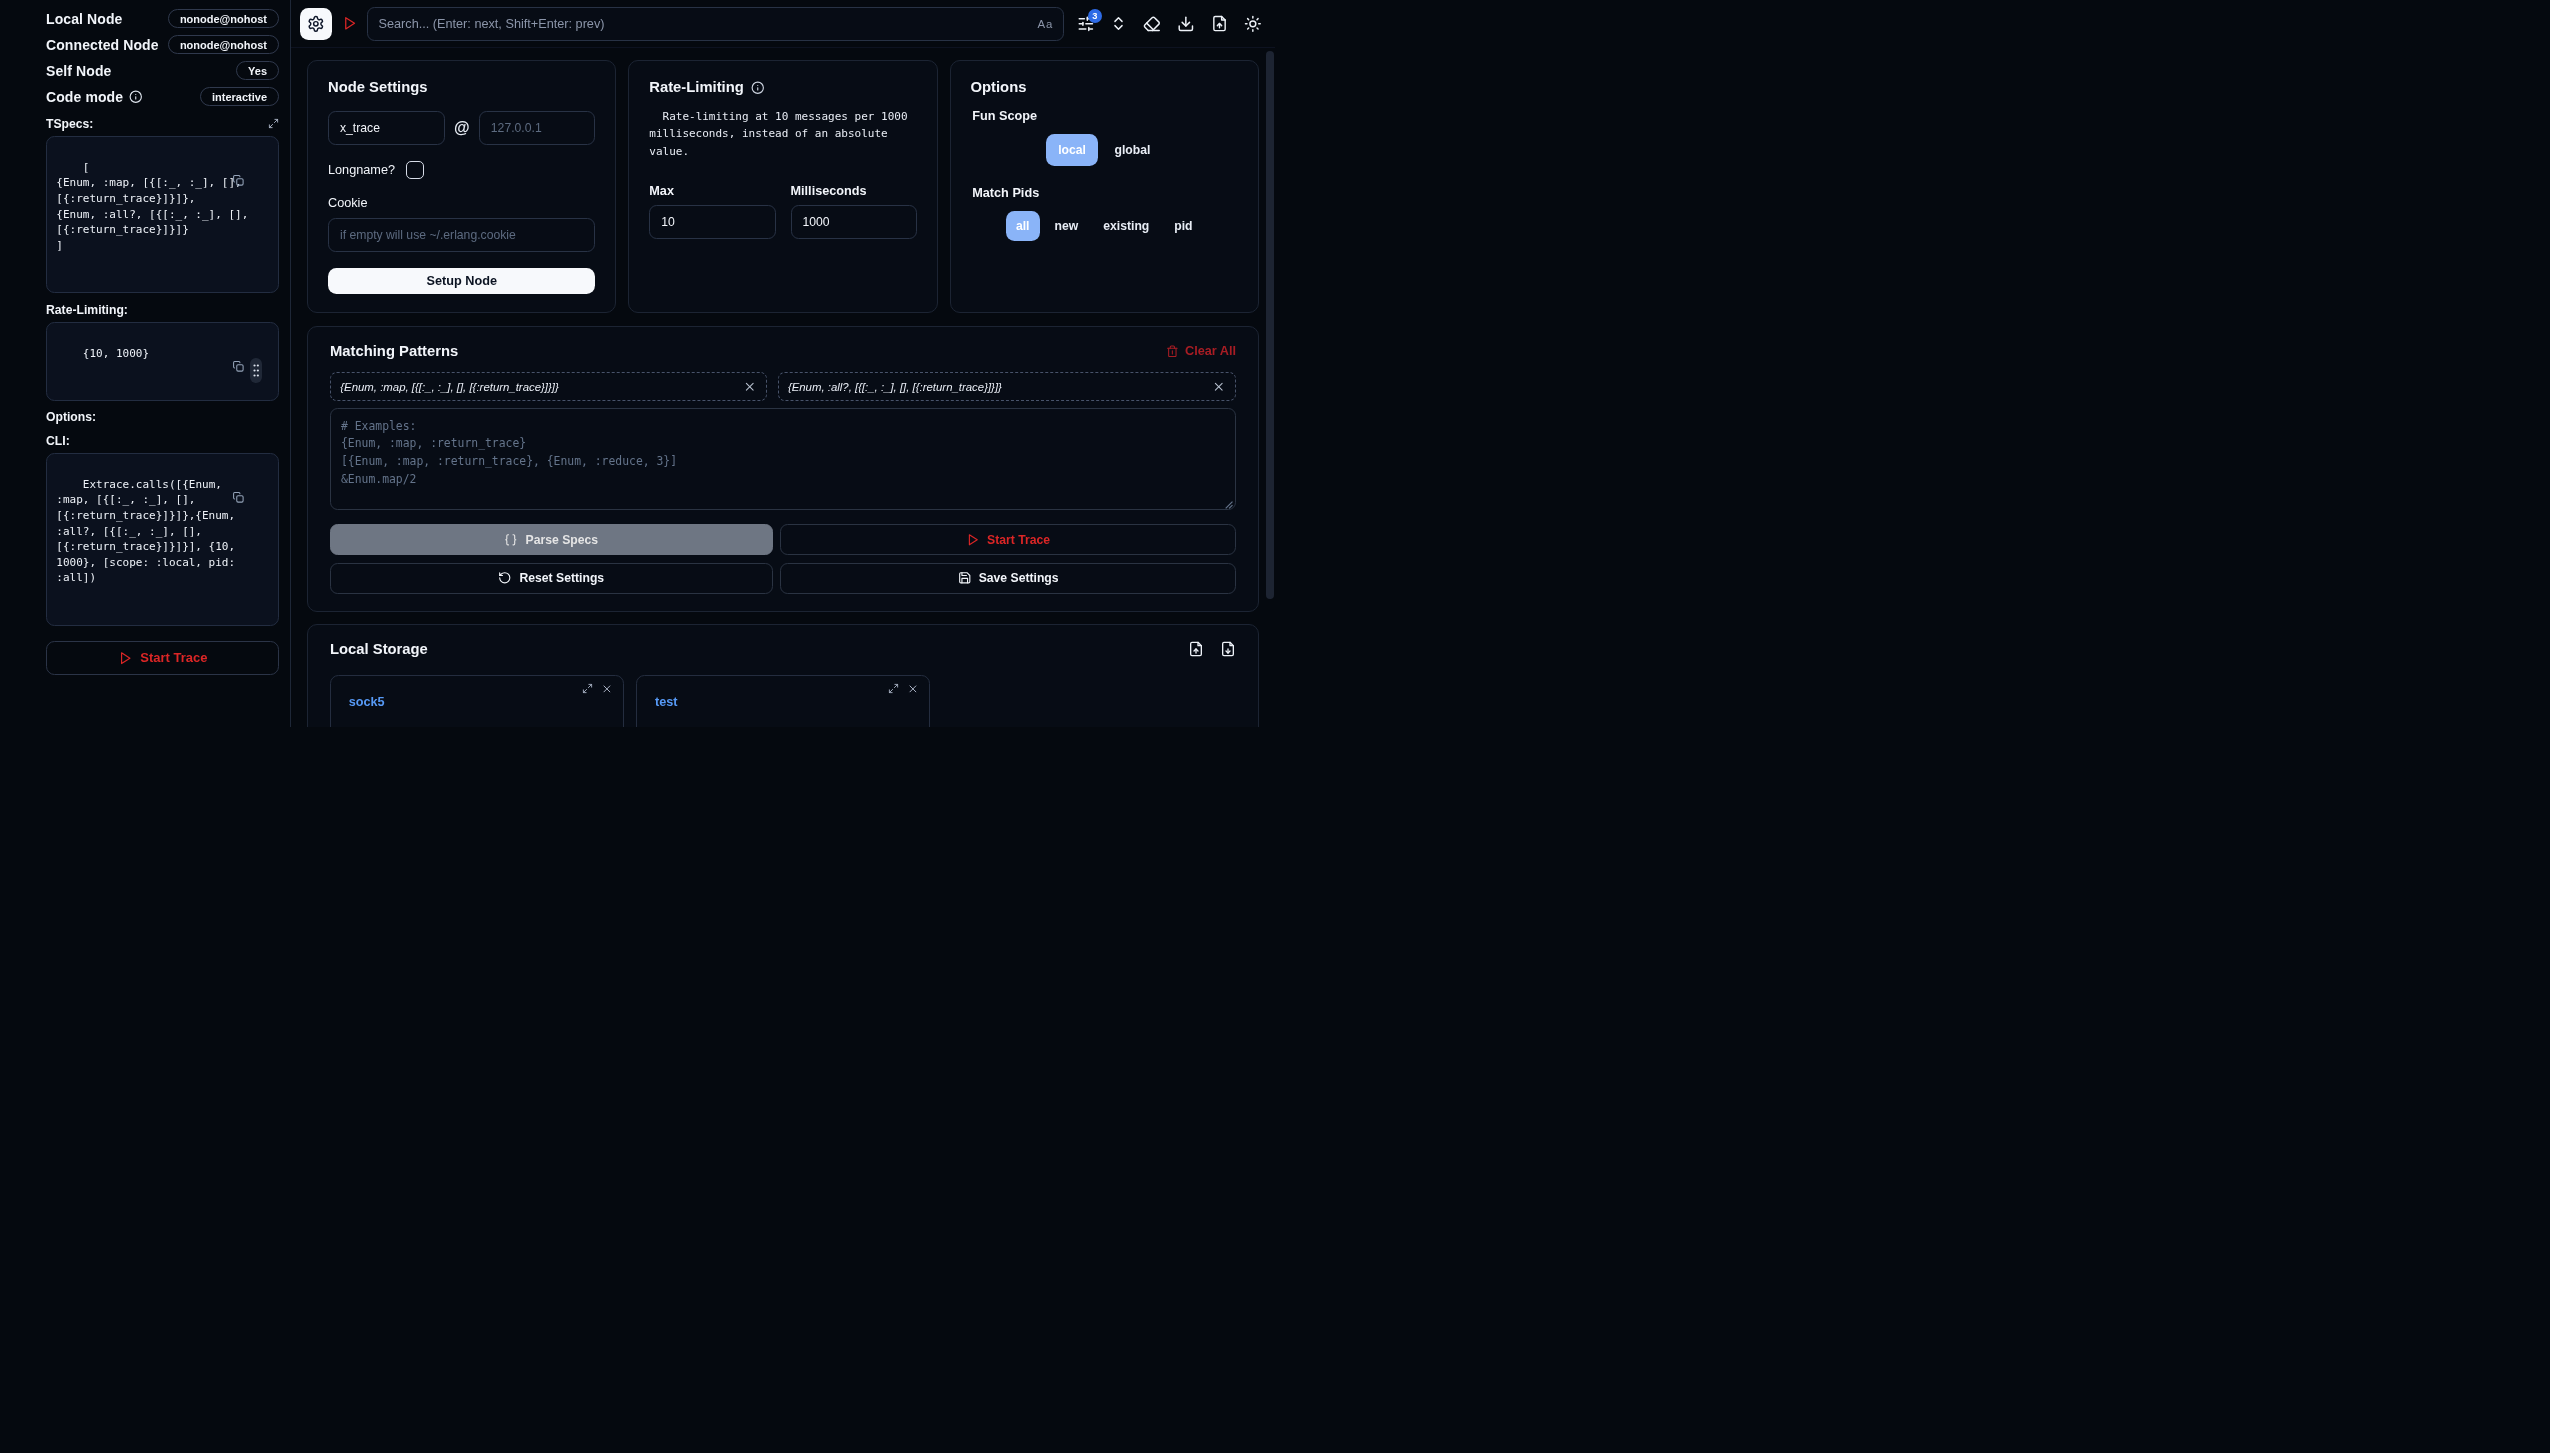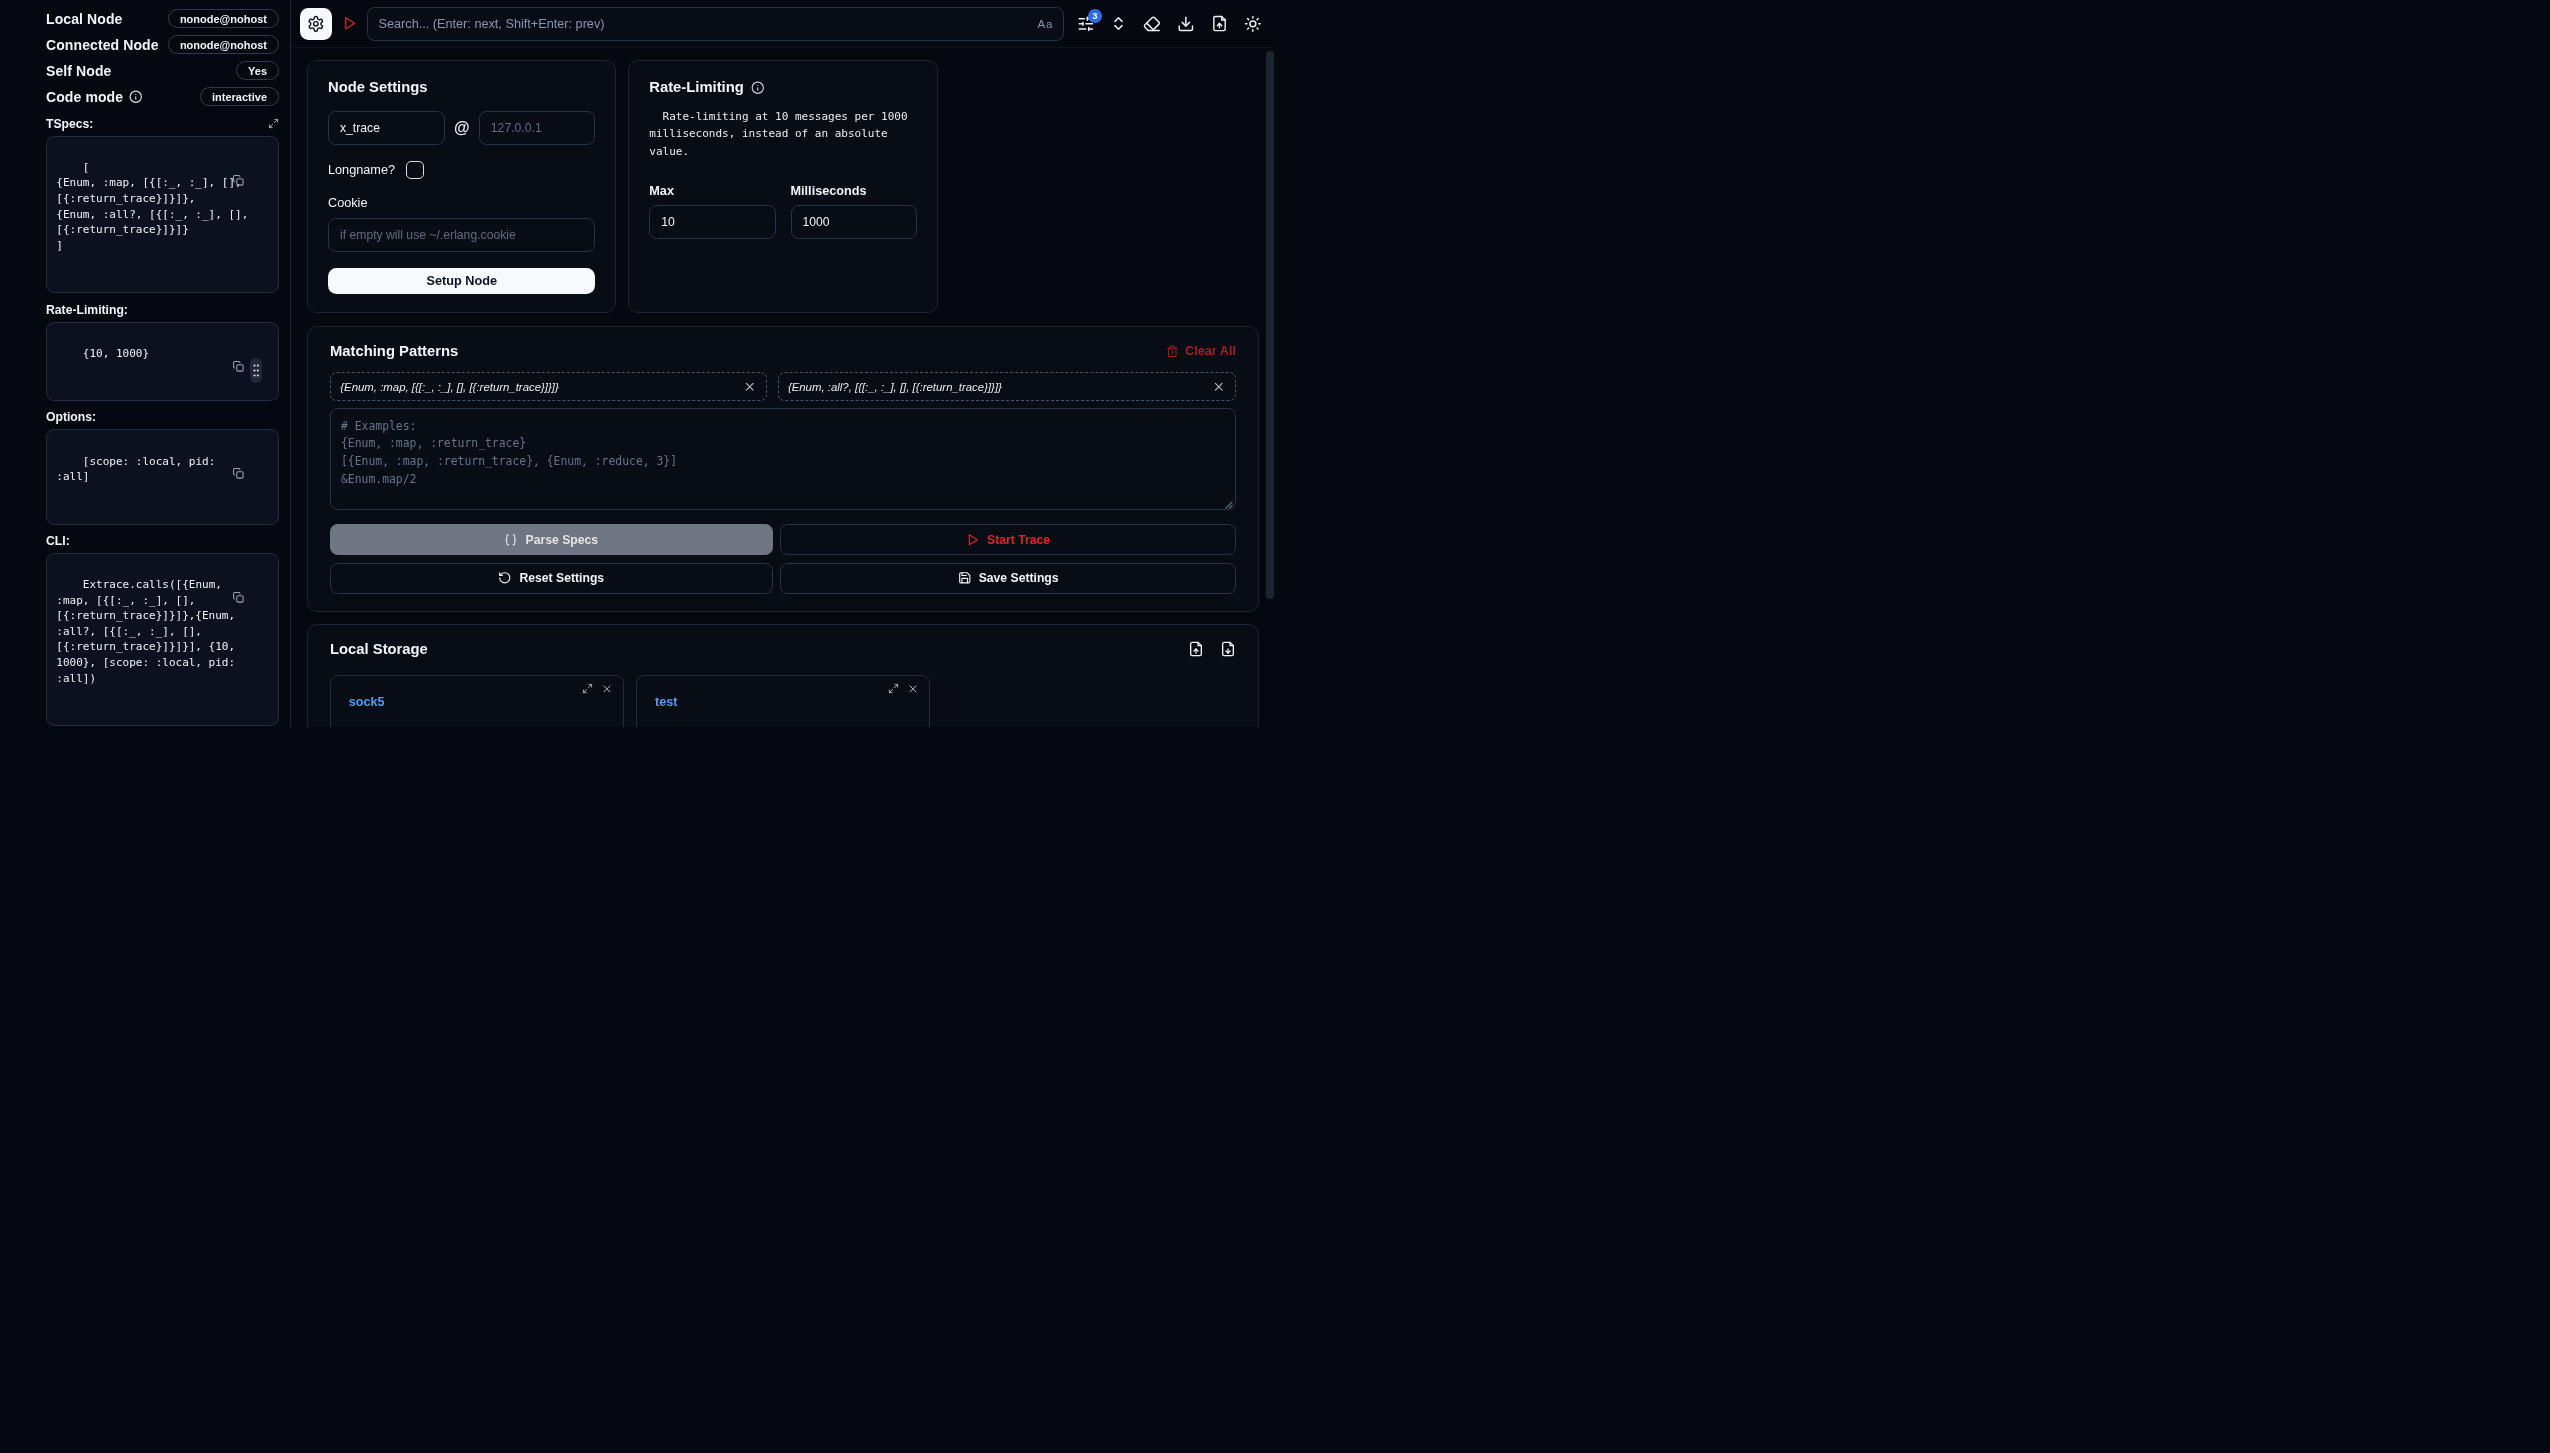--- a/index.html
+++ b/index.html
@@ -245,29 +245,20 @@
     <span class="copy-btn">
       <svg width="12.7" height="12.7" viewBox="0 0 24 24" fill="none" stroke="currentColor" stroke-width="2" stroke-linecap="round" stroke-linejoin="round">
           <rect x="9" y="9" width="12" height="12" rx="2.5"></rect>
           <path d="M5 15c-1.1 0-2-.9-2-2V5c0-1.1.9-2 2-2h8c1.1 0 2 .9 2 2"></path>
         </svg>
     </span>
   </div>
 
   <div class="side-section-label">
     <span>Options:</span>
-  </div>
-  <div class="codeblock">
-    <span>[scope: :local, pid: :all]</span>
-    <span class="copy-btn">
-      <svg width="12.7" height="12.7" viewBox="0 0 24 24" fill="none" stroke="currentColor" stroke-width="2" stroke-linecap="round" stroke-linejoin="round">
-          <rect x="9" y="9" width="12" height="12" rx="2.5"></rect>
-          <path d="M5 15c-1.1 0-2-.9-2-2V5c0-1.1.9-2 2-2h8c1.1 0 2 .9 2 2"></path>
-        </svg>
-    </span>
   </div>
 
   <div class="side-section-label">
     <span>CLI:</span>
   </div>
   <div class="codeblock">
     <span>Extrace.calls([{Enum, :map, [{[:_, :_], [], [{:return_trace}]}]},{Enum, :all?, [{[:_, :_], [], [{:return_trace}]}]}], {10, 1000}, [scope: :local, pid: :all])</span>
     <span class="copy-btn">
       <svg width="12.7" height="12.7" viewBox="0 0 24 24" fill="none" stroke="currentColor" stroke-width="2" stroke-linecap="round" stroke-linejoin="round">
           <rect x="9" y="9" width="12" height="12" rx="2.5"></rect>
@@ -429,20 +420,35 @@
             <div class="field-label">Max</div>
             <input class="tb-input" value="10" style="">
           </div>
           <div class="rl-field">
             <div class="field-label">Milliseconds</div>
             <input class="tb-input" value="1000" style="">
           </div>
         </div>
       </div>
 
+      <div class="card">
+        <div class="card-title">Options</div>
+        <div class="opt-group-label">Fun Scope</div>
+        <div class="seg-row">
+          <button class="seg selected">local</button>
+          <button class="seg">global</button>
+        </div>
+        <div class="opt-group-label" style="margin-top:20px;">Match Pids</div>
+        <div class="seg-row">
+          <button class="seg selected" style="padding:7.6px 10px;">all</button>
+          <button class="seg" style="padding:7.6px 10px;">new</button>
+          <button class="seg" style="padding:7.6px 10px;">existing</button>
+          <button class="seg" style="padding:7.6px 10px;">pid</button>
+        </div>
+      </div>
     </div>
 
     <div class="card mp-card">
       <div class="mp-head">
         <div class="card-title">Matching Patterns</div>
         <button class="clear-all">
           <span>
             <svg width="12.7" height="12.7" viewBox="0 0 24 24" fill="none" stroke="currentColor" stroke-width="2" stroke-linecap="round" stroke-linejoin="round">
                 <path d="M3 6h18"></path>
                 <path d="M19 6v14a2 2 0 0 1-2 2H7a2 2 0 0 1-2-2V6"></path>

